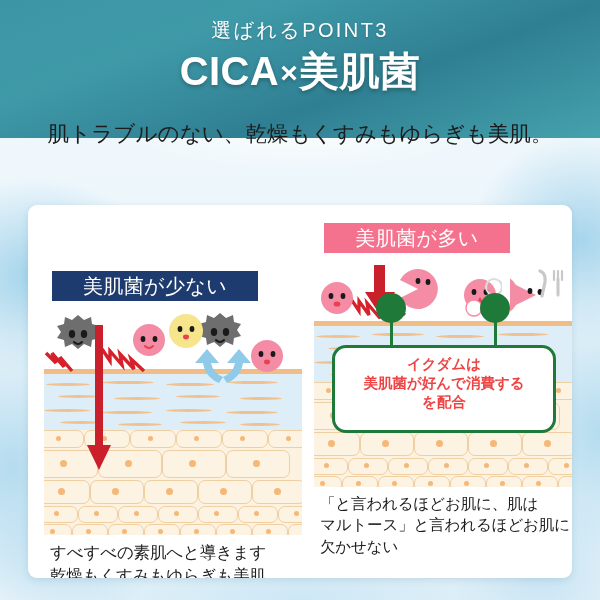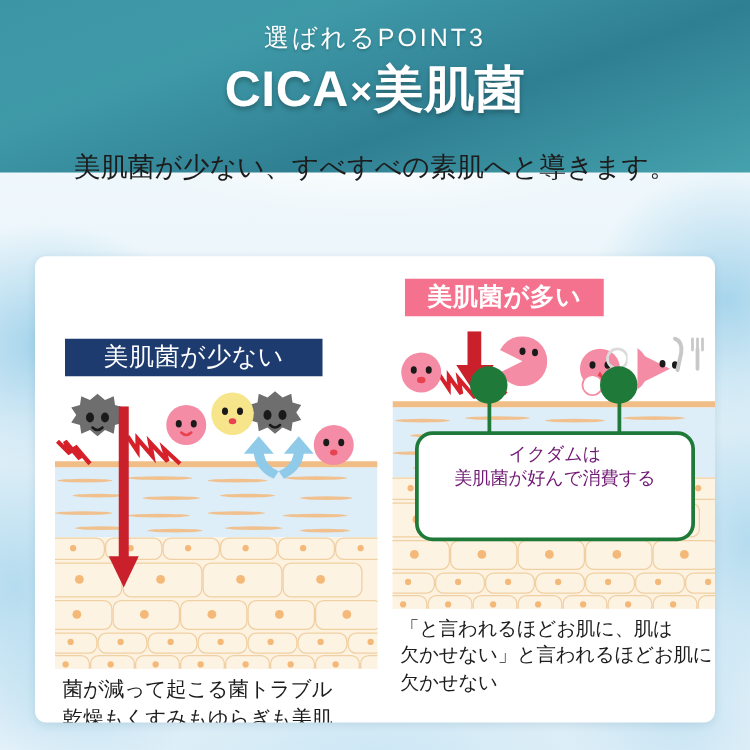--- a/index.html
+++ b/index.html
@@ -54,60 +54,60 @@
     overflow:hidden;
   }
   .panel{position:absolute;top:0;width:258px;height:373px;}
   .panel.left{left:16px;margin-top:48px;}
   .panel.right{left:286px;}
   .pill{
     position:absolute;top:18px;height:30px;line-height:30px;
     color:#fff;font-size:20px;text-align:center;letter-spacing:.02em;
   }
   .pill.navy{left:8px;width:206px;background:#1d3b6e;}
-  .pill.pink{left:10px;width:159px;background:#f4728d;font-weight:bold;}
+  .pill.pink{left:10px;width:186px;background:#f4728d;}
   
   .scene{position:absolute;left:0;top:58px;width:258px;height:224px;overflow:hidden;}
   
   .skin{position:absolute;left:0;width:258px;}
   .corneum{background:#ddeef8;}
   .corneum-top{position:absolute;left:0;width:258px;height:5px;background:#f0bd86;}
   .cells{position:absolute;left:0;width:258px;background:#fdf2e0;}
   .wave{position:absolute;height:3px;background:#f0c18f;border-radius:50%;}
   .cellbox{position:absolute;border:1.6px solid #f0cfa2;border-radius:7px;background:#fdf3e3;}
   .nuc{position:absolute;width:7px;height:7px;border-radius:50%;background:#f4b878;}
   .nuc.sm{width:5px;height:5px;}
   .pin-stem{position:absolute;width:3px;background:#1f7a3a;}
   .pin-head{position:absolute;width:30px;height:30px;border-radius:50%;background:#1f7a3a;}
   .greenbox{
     position:absolute;border:3px solid #1f7a3a;border-radius:14px;background:#fff;
     text-align:center;
   }
-  .greenbox .l{display:block;color:#701a75;font-size:14.5px;line-height:1.32;}
+  .greenbox .l{display:block;color:#ef4444;font-size:14.5px;line-height:1.32;font-weight:bold;}
   .greenbox .l.hl{color:#22a04a;font-weight:bold;}
   .caption{
     position:absolute;left:6px;width:250px;top:288px;
     color:#1c1c1c;font-size:16.5px;line-height:1.38;letter-spacing:-.01em;
   }
   .caption.r{font-size:15.5px;}
 </style>
 </head>
 <body>
 
 <div id="bg"></div>
 
 <div id="header">
   <div class="kicker">選ばれるPOINT3</div>
   <div class="maintitle">
     <span>CICA</span><span class="x">×</span><span>美肌菌</span>
   </div>
 </div>
 
 <div id="lead">
-  <div>美肌菌が少ない、すべすべの素肌へと導きます。</div>
+  <div>肌トラブルのない、乾燥もくすみもゆらぎも美肌。</div>
 </div>
 
 <div id="card">
 
   <div class="panel left">
     <div class="pill navy">美肌菌が少ない</div>
 
     <div class="scene">
 
       <div class="corneum-top" style="top:58px;"></div>
@@ -238,21 +238,21 @@
         <path d="M3 120 L27 120 L15 145 Z" fill="#c9202b"></path>
       </svg>
 
       <svg width="62" height="38" style="position:absolute;left:148px;top:36px;" viewBox="0 0 62 38">
         <path fill="#8fcbe8" d="M27 36 q-14 -6 -16 -20 l-8 0 12 -14 12 14 -8 0 q2 10 12 14z"></path>
         <path fill="#8fcbe8" d="M35 36 q14 -6 16 -20 l8 0 -12 -14 -12 14 8 0 q-2 10 -12 14z"></path>
       </svg>
     </div>
 
     <div class="caption">
-      <div>菌が減って起こる菌トラブル</div>
+      <div>すべすべの素肌へと導きます</div>
       <div>乾燥もくすみもゆらぎも美肌</div>
     </div>
   </div>
 
   <div class="panel right">
     <div class="pill pink">美肌菌が多い</div>
 
     <div class="scene">
 
       <div class="corneum-top" style="top:58px;"></div>
@@ -375,23 +375,24 @@
       </svg>
 
       <div class="pin-stem" style="left:76px;top:48px;height:104px;"></div>
       <div class="pin-head" style="left:62px;top:30px;"></div>
       <div class="pin-stem" style="left:180px;top:48px;height:104px;"></div>
       <div class="pin-head" style="left:166px;top:30px;"></div>
 
       <div class="greenbox" style="left:18px;top:82px;width:224px;height:88px;padding-top:7px;box-sizing:border-box;">
         <span class="l">イクダムは</span>
         <span class="l">美肌菌が好んで消費する</span>
+        <span class="l">を配合</span>
       </div>
     </div>
 
     <div class="caption r">
       <div>「と言われるほどお肌に、肌は</div>
-      <div>欠かせない」と言われるほどお肌に</div>
+      <div>マルトース」と言われるほどお肌に</div>
       <div>欠かせない</div>
     </div>
   </div>
 
 </div>
 
 </body></html>

